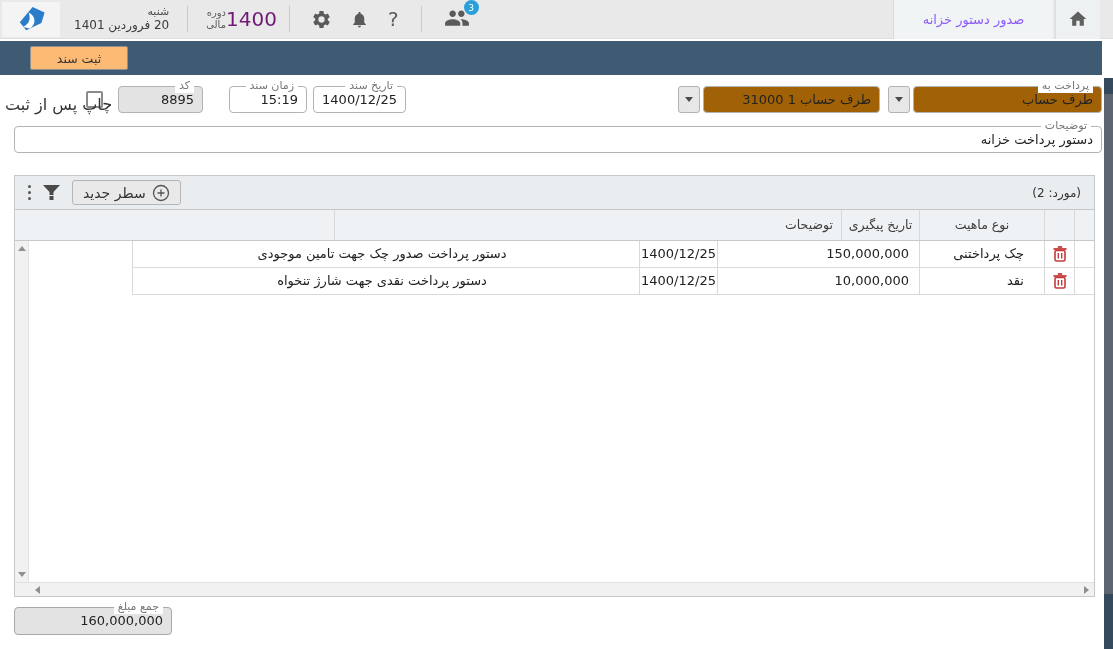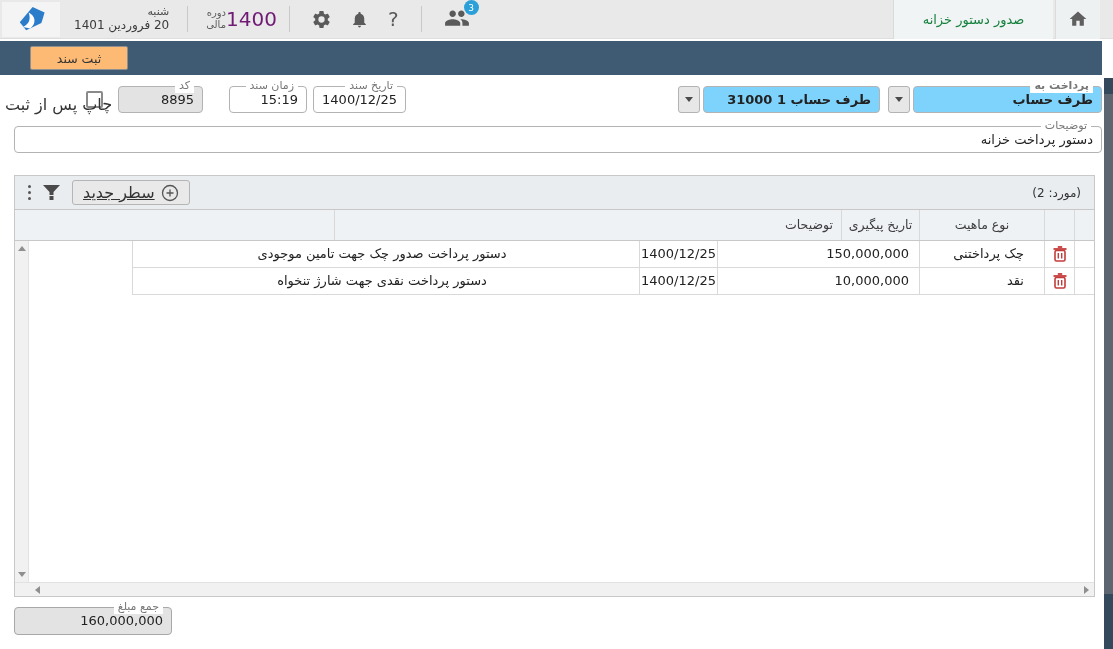--- a/index.html
+++ b/index.html
@@ -18,21 +18,21 @@
   .fiscal { display: flex; align-items: center; }
   .fiscal-lbl { direction: rtl; font-size: 10px; color: #5d5d5d; line-height: 1.25; margin-left: 6px; text-align: right; }
   .fiscal-year { font-size: 20px; color: #701a75; }
   .tb-icon { margin: 0 9px; display: flex; align-items: center; cursor: pointer; }
   .help-q { font-size: 20px; color: #5a5a5a; margin: 0 10px; cursor: pointer; }
   .people-wrap { position: relative; margin: 0 12px 0 10px; cursor: pointer; }
   .badge { position: absolute; top: -7px; right: -9px; width: 15px; height: 15px; border-radius: 50%;
            background: #2ba0d8; color: #fff; font-size: 9px; display: flex; align-items: center; justify-content: center; }
   .tb-spacer { flex: 1; }
   .tab { width: 160px; height: 39px; background: #f1f4f5; border-left: 1px solid #d9d9d9;
-         display: flex; align-items: center; justify-content: center; font-size: 13px; color: #15803d;
+         display: flex; align-items: center; justify-content: center; font-size: 13px; color: #8b5cf6;
          direction: rtl; cursor: pointer; }
   .home-tile { width: 45px; height: 39px; background: #eef1f2; margin-left: 2px; margin-right: 13px;
                border-left: 1px solid #dcdcdc; display: flex; align-items: center; justify-content: center; cursor: pointer; }
 
   
   .darkbar { position: absolute; left: 0; top: 41px; width: 1102px; height: 34px; background: #3f5a73; }
   .save-btn { position: absolute; left: 30px; top: 5px; width: 98px; height: 24px;
               background: #fdba74; border: 1px solid #8f8f8f; border-radius: 2px;
               font-family: "DejaVu Sans", sans-serif; font-size: 12.5px; color: #333; cursor: pointer; }
   .bar-title { position: absolute; right: 16px; top: 0; line-height: 34px; color: #fff;
@@ -49,36 +49,36 @@
   .fld-label { position: absolute; top: -8px; right: 8px; font-size: 11px; color: #777;
                background: #fff; padding: 0 4px; line-height: 14px; direction: rtl; white-space: nowrap; }
   .fld-value { line-height: 25px; font-size: 13px; color: #222; padding: 0 8px; text-align: right;
                white-space: nowrap; overflow: hidden; direction: rtl; }
   .fld-value.ltr { direction: ltr; }
   .combo { position: absolute; display: flex; height: 27px; }
   .combo-arrow { width: 22px; height: 27px; background: #e7e7e7; border: 1px solid #b3b3b3; border-radius: 3px;
                  margin-right: 3px; display: flex; align-items: center; justify-content: center; cursor: pointer; flex: none; }
   .combo-arrow .tri { width: 0; height: 0; border-left: 4px solid transparent; border-right: 4px solid transparent;
                       border-top: 5px solid #4a4a4a; }
-  .combo-field { position: relative; flex: 1; border: 1px solid #b3b3b3; border-radius: 4px; background: #7dd3fc; font-weight: bold; }
+  .combo-field { position: relative; flex: 1; border: 1px solid #b3b3b3; border-radius: 4px; background: #a16207; }
   .checkbox { position: absolute; left: 86px; top: 91px; width: 17px; height: 17px;
               border: 2px solid #8a8a8a; border-radius: 2px; background: #fff; cursor: pointer; }
   .checkbox-lbl { position: absolute; left: 5px; top: 95px; font-size: 16px; color: #333; direction: rtl; }
 
   
   .grid { position: absolute; left: 14px; top: 175px; width: 1081px; height: 422px;
           border: 1px solid #c8c8c8; background: #fff; }
   .grid-toolbar { height: 34px; background: #e9edf0; border-bottom: 1px solid #c8c8c8;
                   display: flex; align-items: center; padding: 0 13px; }
   .kebab { display: flex; flex-direction: column; gap: 3px; margin-right: 12px; cursor: pointer; }
   .kebab i { width: 3px; height: 3px; border-radius: 50%; background: #555; }
   .filter-ic { margin-right: 12px; cursor: pointer; display: flex; }
   .newrow-btn { height: 25px; background: #e9e9e9; border: 1px solid #b5b5b5; border-radius: 3px;
                 padding: 0 10px; direction: rtl; display: flex; align-items: center; gap: 6px;
-                font-family: "DejaVu Sans", sans-serif; font-size: 16px; color: #333; cursor: pointer; text-decoration: underline; }
+                font-family: "DejaVu Sans", sans-serif; font-size: 14px; color: #333; cursor: pointer; }
   .count-lbl { margin-left: auto; font-size: 12px; color: #333; direction: rtl; }
 
   .thead { height: 31px; background: #eef2f5; border-bottom: 1px solid #c8c8c8;
            direction: rtl; display: flex; font-size: 12.5px; color: #3d3d3d; }
   .thead > div { line-height: 30px; border-left: 1px solid #d9d9d9; overflow: hidden; white-space: nowrap; }
   .trow { width: 962px; margin-left: auto; display: flex; direction: rtl;
           border-bottom: 1px solid #d9d9d9; height: 27px; background: #fff; font-size: 13px; color: #222; }
   .trow > div { line-height: 26px; border-left: 1px solid #d9d9d9; overflow: hidden; white-space: nowrap; }
   .c-sel { width: 20px; flex: none; }
   .c-act { width: 30px; flex: none; display: flex; align-items: center; justify-content: center; }

